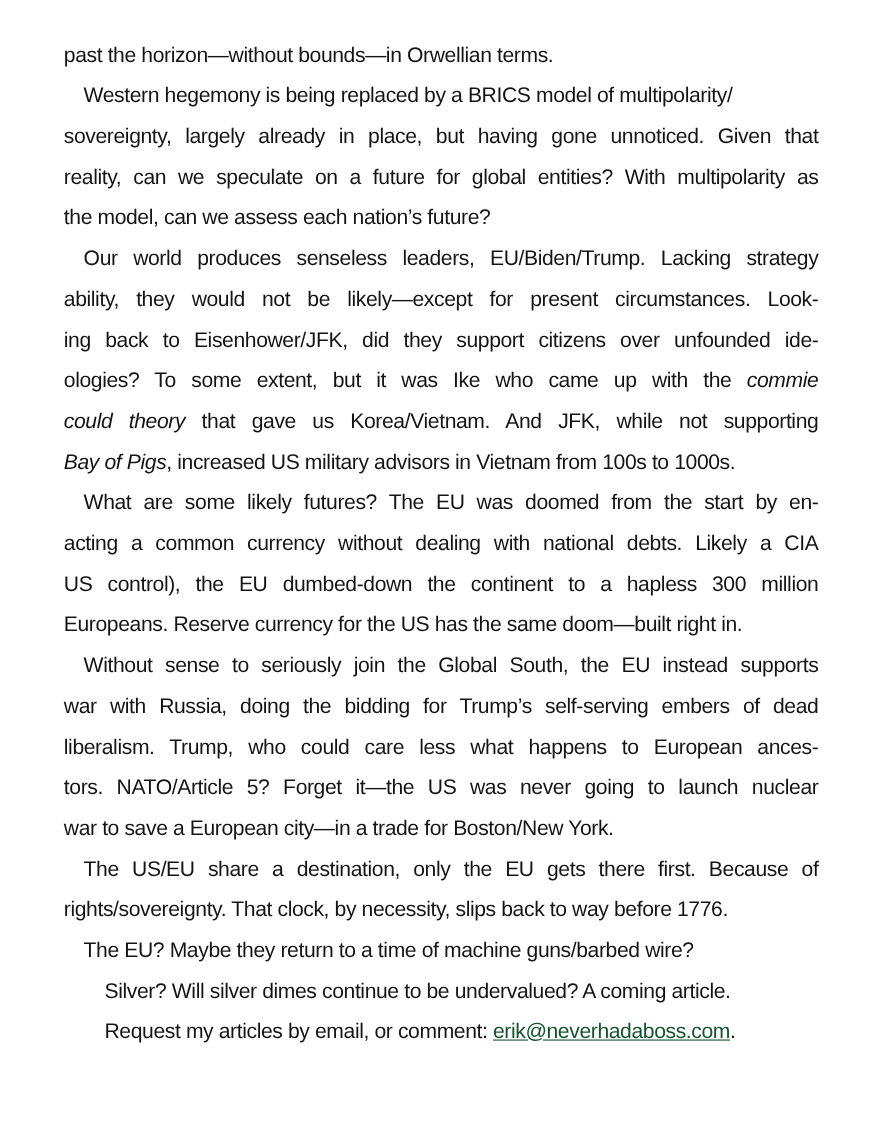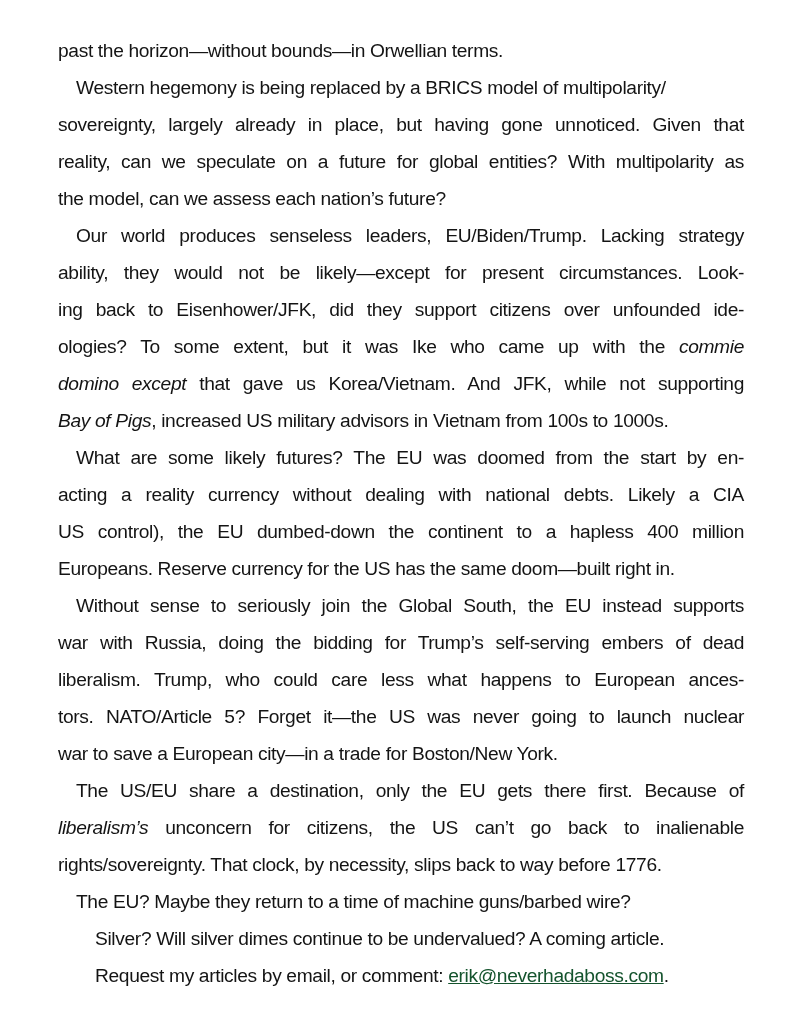--- a/index.html
+++ b/index.html
@@ -27,33 +27,32 @@
   <div id="lines">
       <div class="line"><span>past the horizon—without bounds—in Orwellian terms.</span></div>
       <div class="line ind1"><span>Western hegemony is being replaced by a BRICS model of multipolarity/</span></div>
       <div class="line just"><span>sovereignty, largely already in place, but having gone unnoticed. Given that</span></div>
       <div class="line just"><span>reality, can we speculate on a future for global entities? With multipolarity as</span></div>
       <div class="line"><span>the model, can we assess each nation’s future?</span></div>
       <div class="line just ind1"><span>Our world produces senseless leaders, EU/Biden/Trump. Lacking strategy</span></div>
       <div class="line just"><span>ability, they would not be likely—except for present circumstances. Look-</span></div>
       <div class="line just"><span>ing back to Eisenhower/JFK, did they support citizens over unfounded ide-</span></div>
       <div class="line just"><span>ologies? To some extent, but it was Ike who came up with the </span><i>commie</i></div>
-      <div class="line just"><i>domino except</i><span> that gave us Korea/Vietnam. And JFK, while not supporting</span></div>
+      <div class="line just"><i>could theory</i><span> that gave us Korea/Vietnam. And JFK, while not supporting</span></div>
       <div class="line"><i>Bay of Pigs</i><span>, increased US military advisors in Vietnam from 100s to 1000s.</span></div>
       <div class="line just ind1"><span>What are some likely futures? The EU was doomed from the start by en-</span></div>
-      <div class="line just"><span>acting a reality currency without dealing with national debts. Likely a CIA</span></div>
-      <div class="line just"><span>US control), the EU dumbed-down the continent to a hapless 400 million</span></div>
+      <div class="line just"><span>acting a common currency without dealing with national debts. Likely a CIA</span></div>
+      <div class="line just"><span>US control), the EU dumbed-down the continent to a hapless 300 million</span></div>
       <div class="line"><span>Europeans. Reserve currency for the US has the same doom—built right in.</span></div>
       <div class="line just ind1"><span>Without sense to seriously join  the Global South, the EU instead supports</span></div>
       <div class="line just"><span>war with Russia, doing the bidding for Trump’s self-serving embers of dead</span></div>
       <div class="line just"><span>liberalism. Trump, who could care less what happens to European ances-</span></div>
       <div class="line just"><span>tors. NATO/Article 5? Forget it—the US was never going to launch nuclear</span></div>
       <div class="line"><span>war to save a European city—in a trade for Boston/New York.</span></div>
       <div class="line just ind1"><span>The US/EU share a destination, only the EU gets there first. Because of</span></div>
-      <div class="line just"><i>liberalism’s</i><span> unconcern for citizens, the US can’t go back to inalienable</span></div>
       <div class="line"><span>rights/sovereignty. That clock, by necessity, slips back to way before 1776.</span></div>
       <div class="line ind1"><span>The EU? Maybe they return to a time of machine guns/barbed wire?</span></div>
       <div class="line ind2"><span>Silver? Will silver dimes continue to be undervalued? A coming article.</span></div>
     </div>
   <div class="line ind2">
     <span>Request my articles by email, or comment: </span><a class="email" href="mailto:erik@neverhadaboss.com">erik@neverhadaboss.com</a><span>.</span>
   </div>
 </div>
 
 </body></html>

